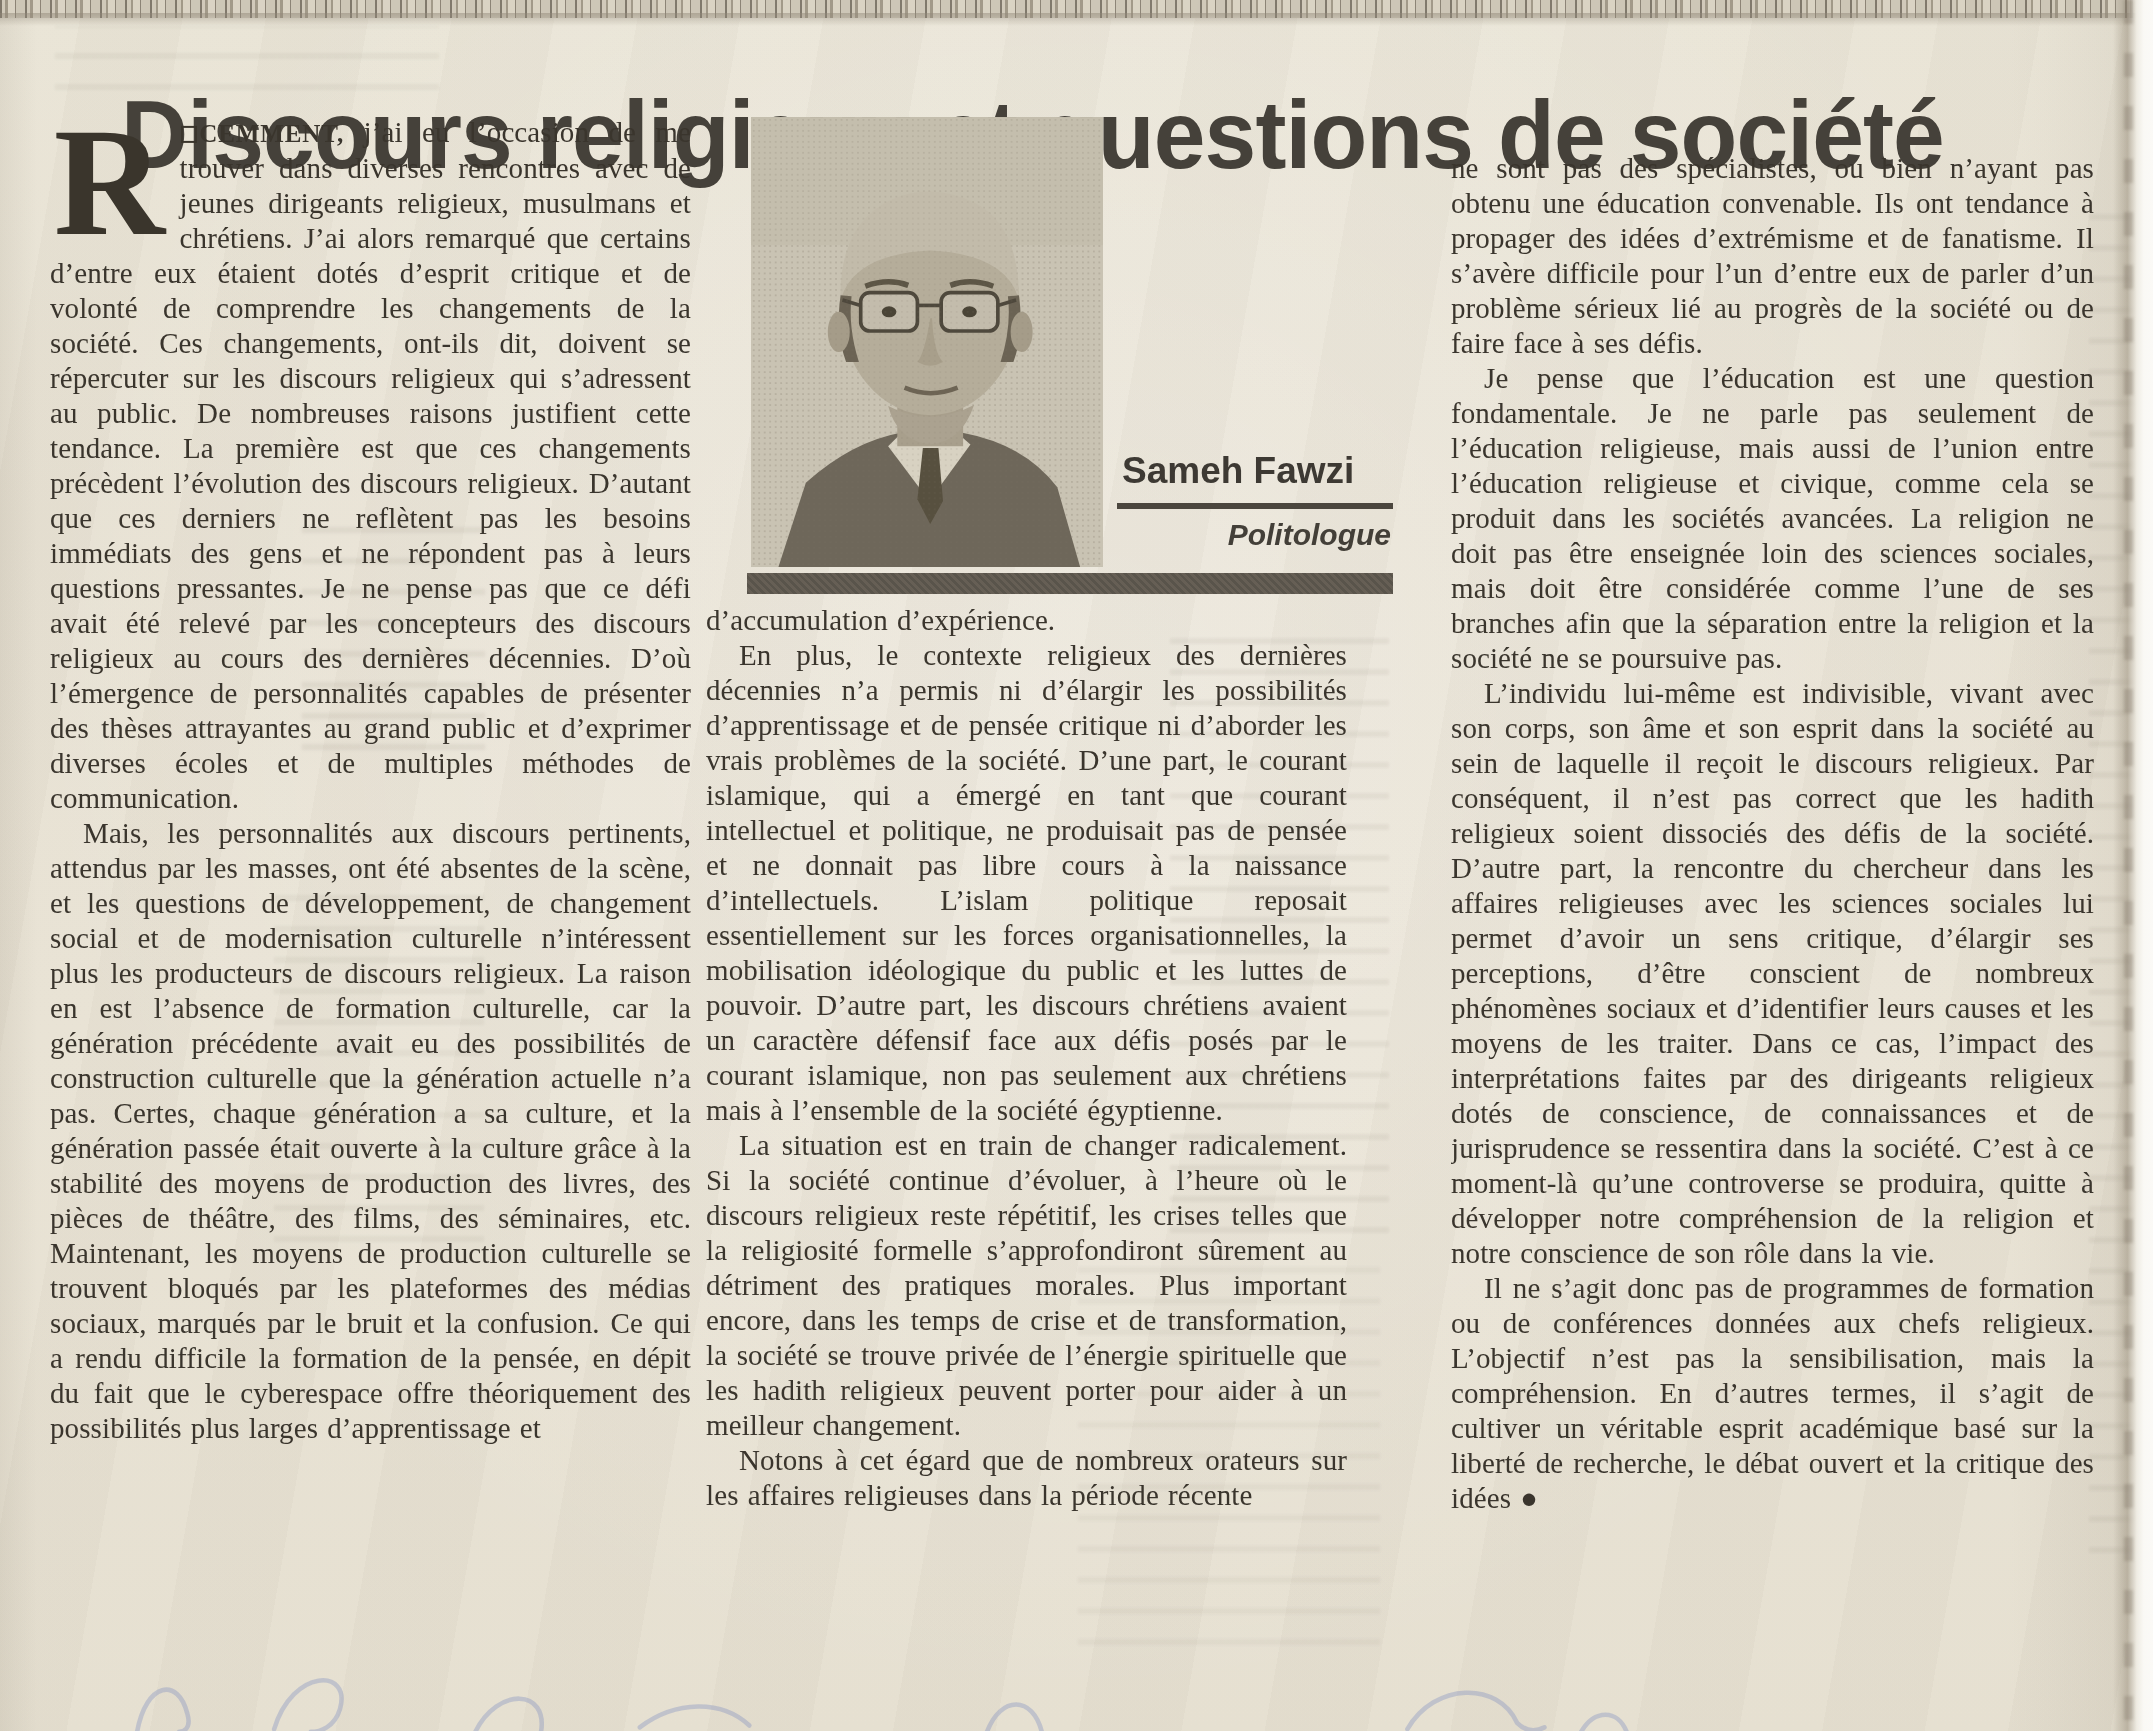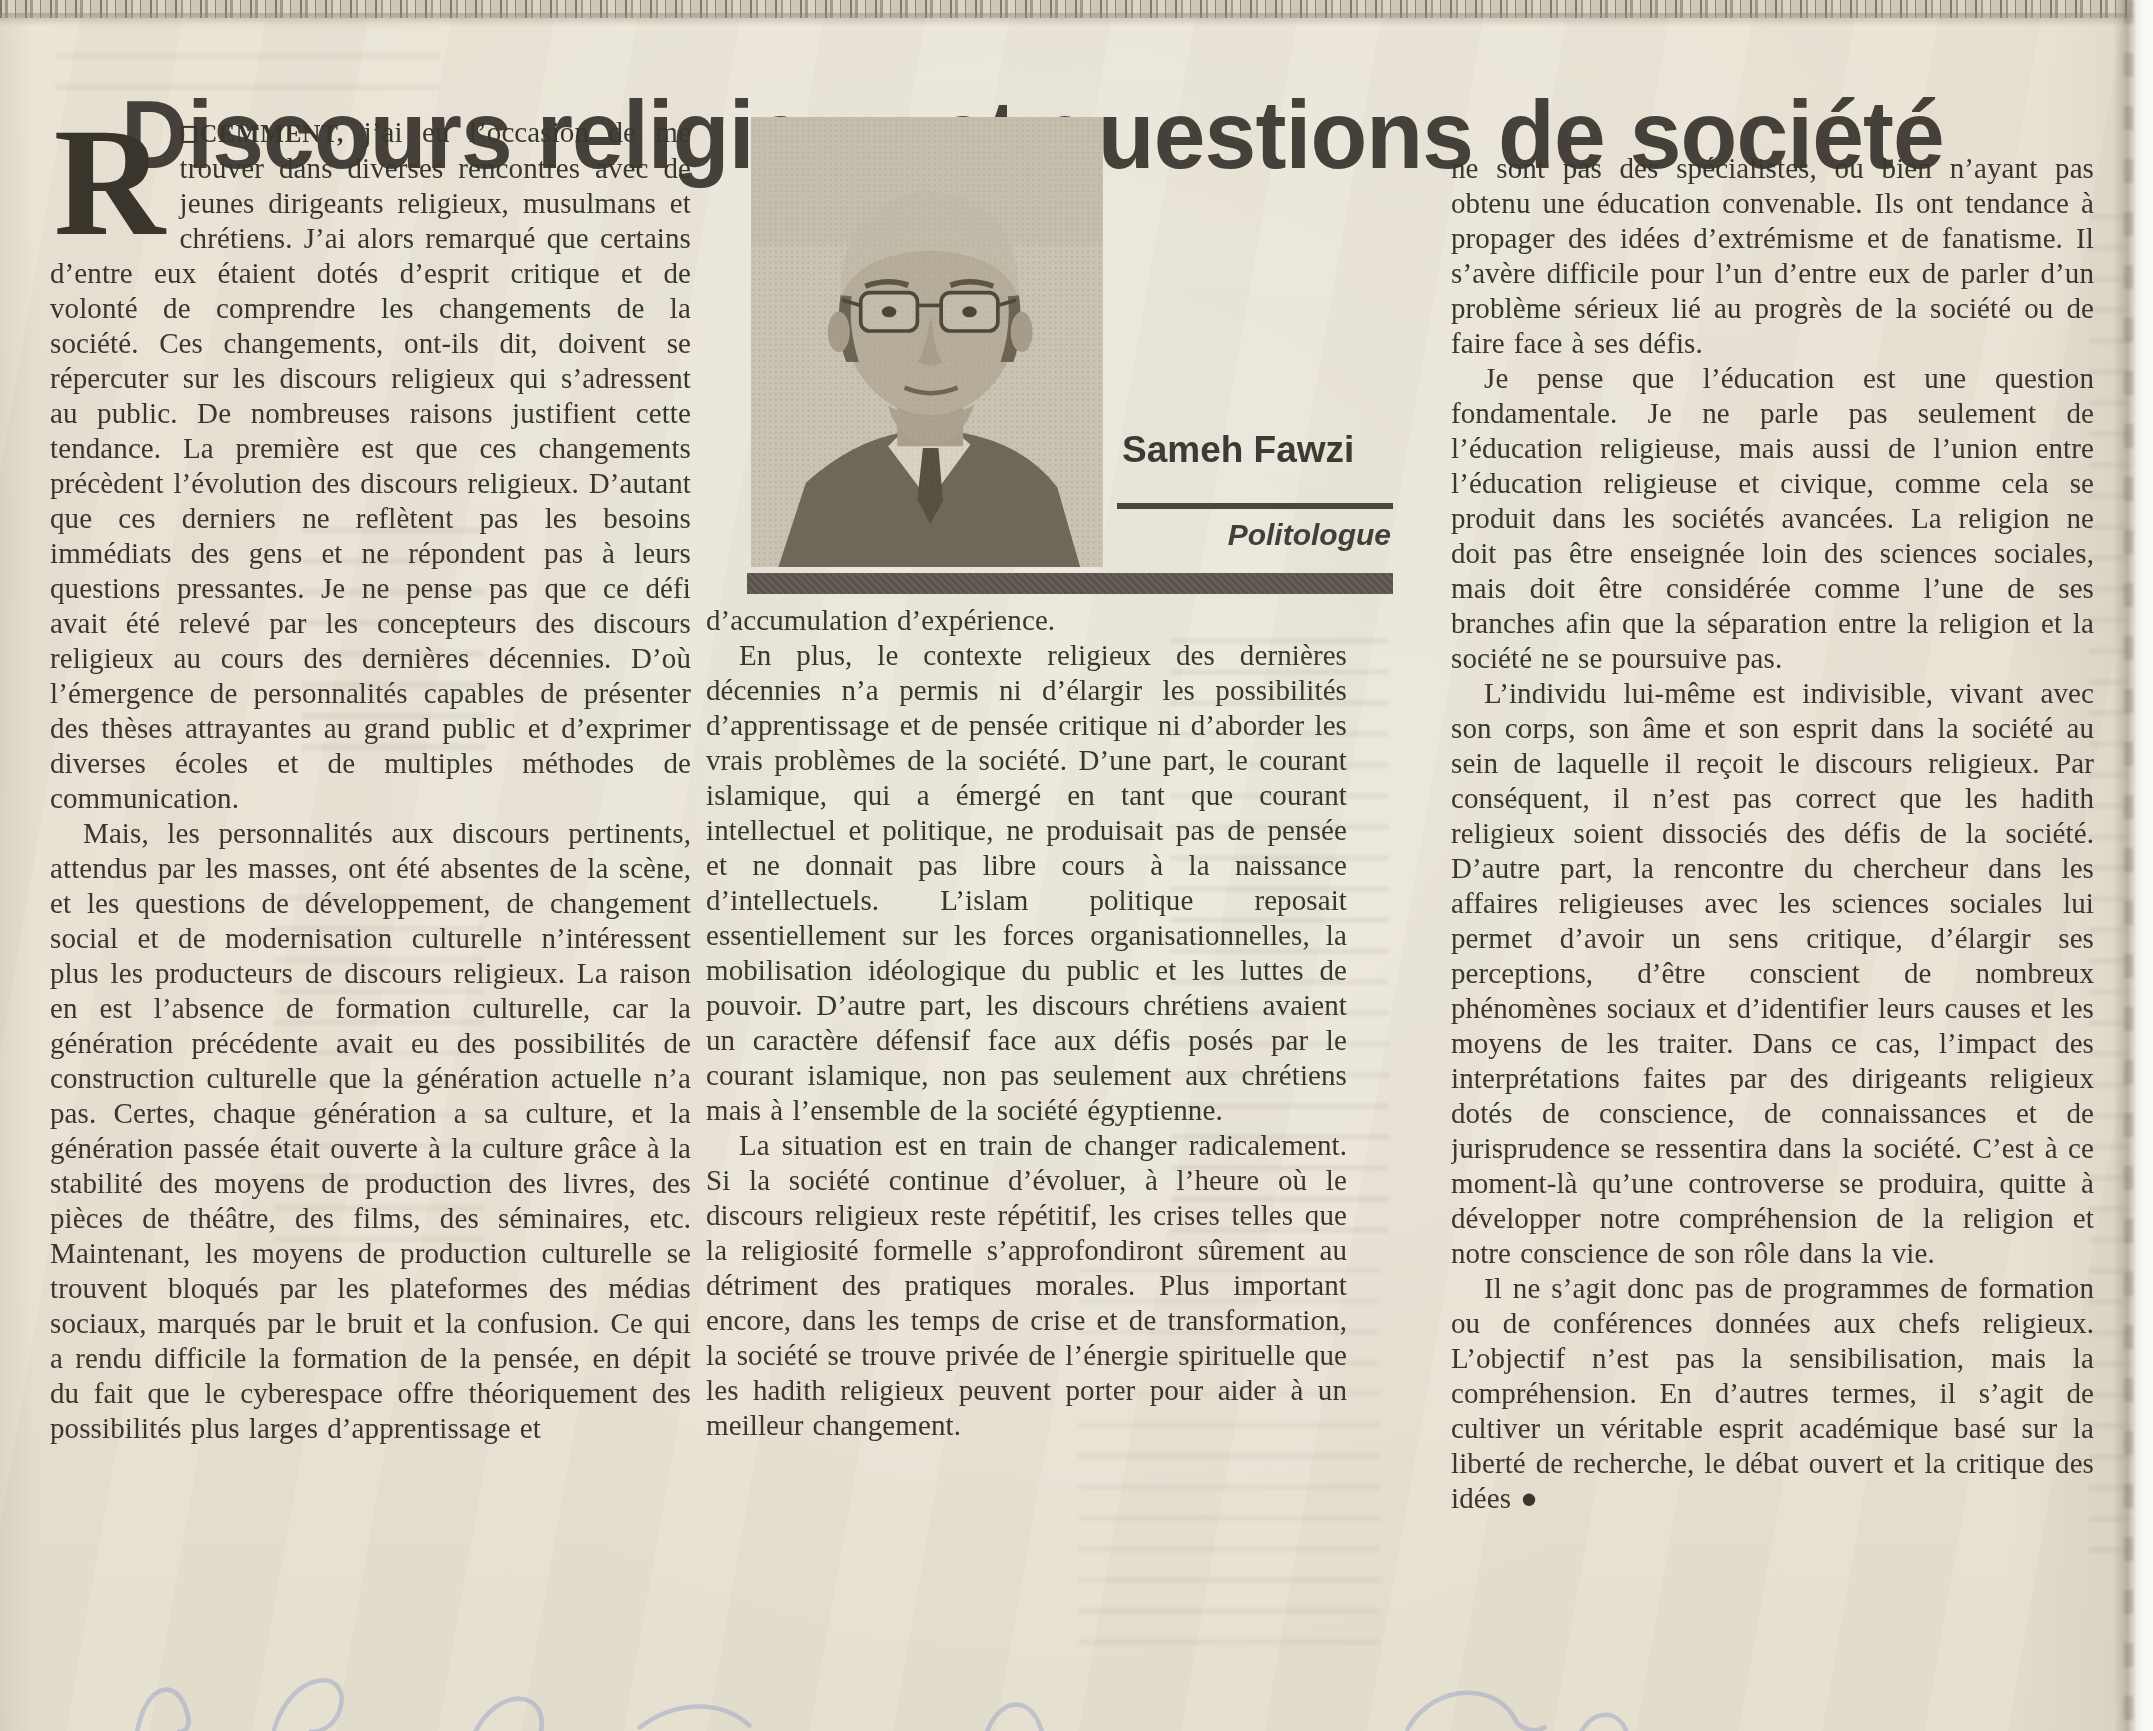--- a/index.html
+++ b/index.html
@@ -41,21 +41,21 @@
   .dropcap{float:left;font-weight:700;font-size:154px;line-height:.76;
         padding:9.1px 14.6px 0 3.7px;color:#3a352c;font-family:"Liberation Serif",serif;}
   .leadword{font-weight:700;font-size:25px;letter-spacing:0.9px;margin-top:18px;}
   .glyphbox{display:inline-block;width:12px;height:12.8px;border:2.7px solid #3a352c;
         margin:0 2.7px 0 0.9px;transform:translateY(0.9px);}
   
   .photo{position:absolute;left:751px;top:117px;width:352px;height:450px;margin:0;
         box-shadow:inset 0 0 0 0.9px rgba(90,82,68,.35);}
   .photo svg{display:block;width:100%;height:100%;}
   
-  .byline{position:absolute;left:1122px;top:429px;width:274px;
+  .byline{position:absolute;left:1122px;top:450px;width:274px;
         font-family:"Liberation Sans",sans-serif;font-weight:700;font-size:37px;color:#3d3933;}
   .byline-rule{position:absolute;left:1117px;top:503px;width:276px;height:5.5px;background:#4b463e;}
   .role{position:absolute;left:1117px;top:518px;width:274px;text-align:right;
         font-family:Liberation Sans, sans-serif;font-weight:700;font-style:italic;
         font-size:30px;color:#433f38;}
   .bar{position:absolute;left:747px;top:573px;width:646px;height:21px;
         background:repeating-linear-gradient(45deg,#59544b 0 2.7px,#665f55 2.7px 5.5px);}
   
   .bleed{position:absolute;pointer-events:none;filter:blur(1.4px);
         background:repeating-linear-gradient(0deg, rgba(105,98,84,.085) 0 6.4px, rgba(0,0,0,0) 6.4px 31px);}
@@ -133,20 +133,21 @@
 
   <div class="byline">Sameh Fawzi</div>
   <div class="byline-rule"></div>
   <div class="role">Politologue</div>
   <div class="bar"></div>
 
   <div class="col" id="col2">
     <p>d’accumulation d’expérience.</p>
     <p class="indent">En plus, le contexte religieux des dernières décennies n’a permis ni d’élargir les possibilités d’apprentissage et de pensée critique ni d’aborder les vrais problèmes de la société. D’une part, le courant islamique, qui a émergé en tant que courant intellectuel et politique, ne produisait pas de pensée et ne donnait pas libre cours à la naissance d’intellectuels. L’islam politique reposait essentiellement sur les forces organisationnelles, la mobilisation idéologique du public et les luttes de pouvoir. D’autre part, les discours chrétiens avaient un caractère défensif face aux défis posés par le courant islamique, non pas seulement aux chrétiens mais à l’ensemble de la société égyptienne.</p>
     <p class="indent">La situation est en train de changer radicalement. Si la société continue d’évoluer, à l’heure où le discours religieux reste répétitif, les crises telles que la religiosité formelle s’approfondiront sûrement au détriment des pratiques morales. Plus important encore, dans les temps de crise et de transformation, la société se trouve privée de l’énergie spirituelle que les hadith religieux peuvent porter pour aider à un meilleur changement.</p>
+    <p class="indent">Notons à cet égard que de nombreux orateurs sur les affaires religieuses dans la période récente</p>
   </div>
 
   <div class="col" id="col3">
     <p>ne sont pas des spécialistes, ou bien n’ayant pas obtenu une éducation convenable. Ils ont tendance à propager des idées d’extrémisme et de fanatisme. Il s’avère difficile pour l’un d’entre eux de parler d’un problème sérieux lié au progrès de la société ou de faire face à ses défis.</p>
     <p class="indent">Je pense que l’éducation est une question fondamentale. Je ne parle pas seulement de l’éducation religieuse, mais aussi de l’union entre l’éducation religieuse et civique, comme cela se produit dans les sociétés avancées. La religion ne doit pas être enseignée loin des sciences sociales, mais doit être considérée comme l’une de ses branches afin que la séparation entre la religion et la société ne se poursuive pas.</p>
     <p class="indent">L’individu lui-même est indivisible, vivant avec son corps, son âme et son esprit dans la société au sein de laquelle il reçoit le discours religieux. Par conséquent, il n’est pas correct que les hadith religieux soient dissociés des défis de la société. D’autre part, la rencontre du chercheur dans les affaires religieuses avec les sciences sociales lui permet d’avoir un sens critique, d’élargir ses perceptions, d’être conscient de nombreux phénomènes sociaux et d’identifier leurs causes et les moyens de les traiter. Dans ce cas, l’impact des interprétations faites par des dirigeants religieux dotés de conscience, de connaissances et de jurisprudence se ressentira dans la société. C’est à ce moment-là qu’une controverse se produira, quitte à développer notre compréhension de la religion et notre conscience de son rôle dans la vie.</p>
     <p class="indent">Il ne s’agit donc pas de programmes de formation ou de conférences données aux chefs religieux. L’objectif n’est pas la sensibilisation, mais la compréhension. En d’autres termes, il s’agit de cultiver un véritable esprit académique basé sur la liberté de recherche, le débat ouvert et la critique des idées ●</p>
   </div>
 
   <svg class="handwriting" viewBox="0 0 2357 95" xmlns="http://www.w3.org/2000/svg">

